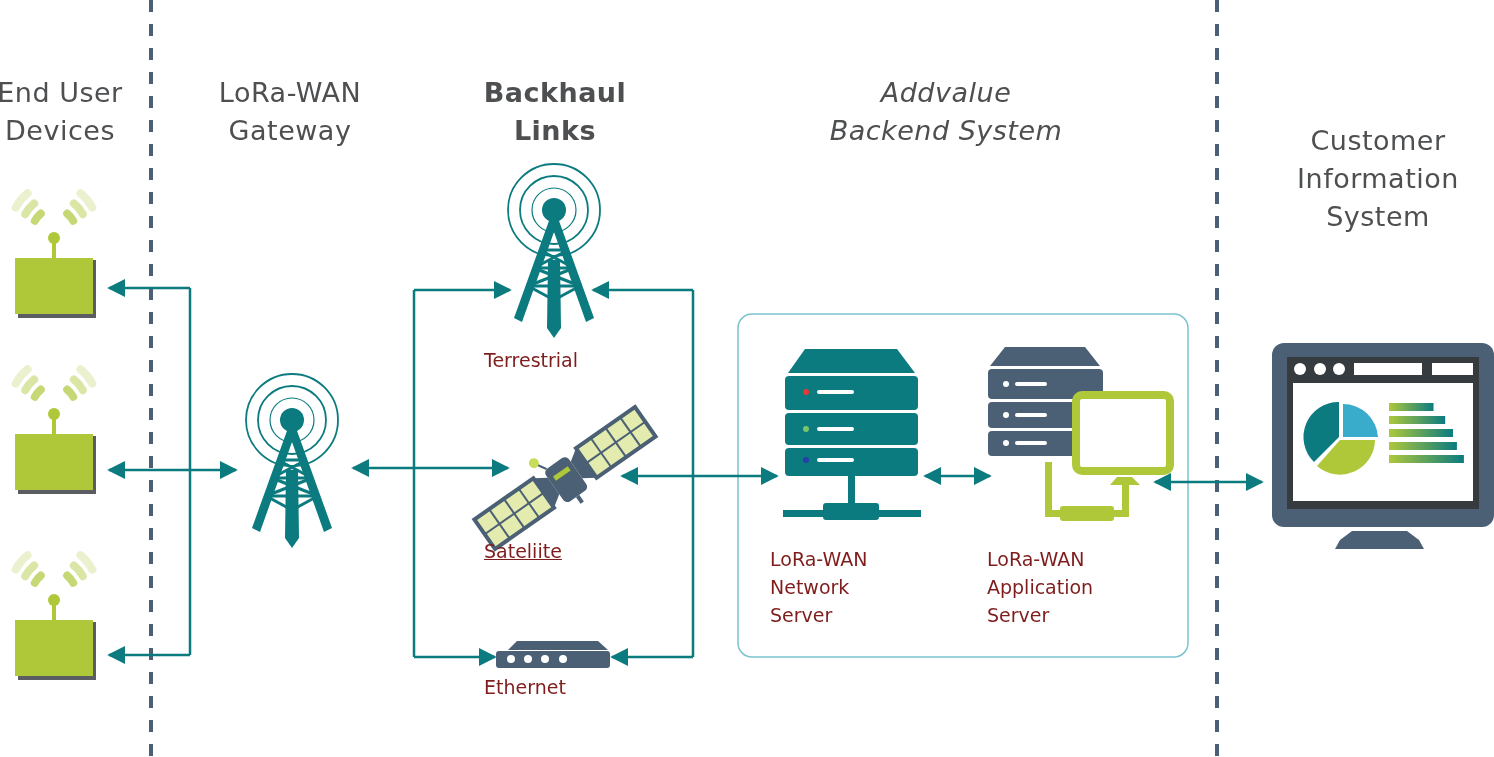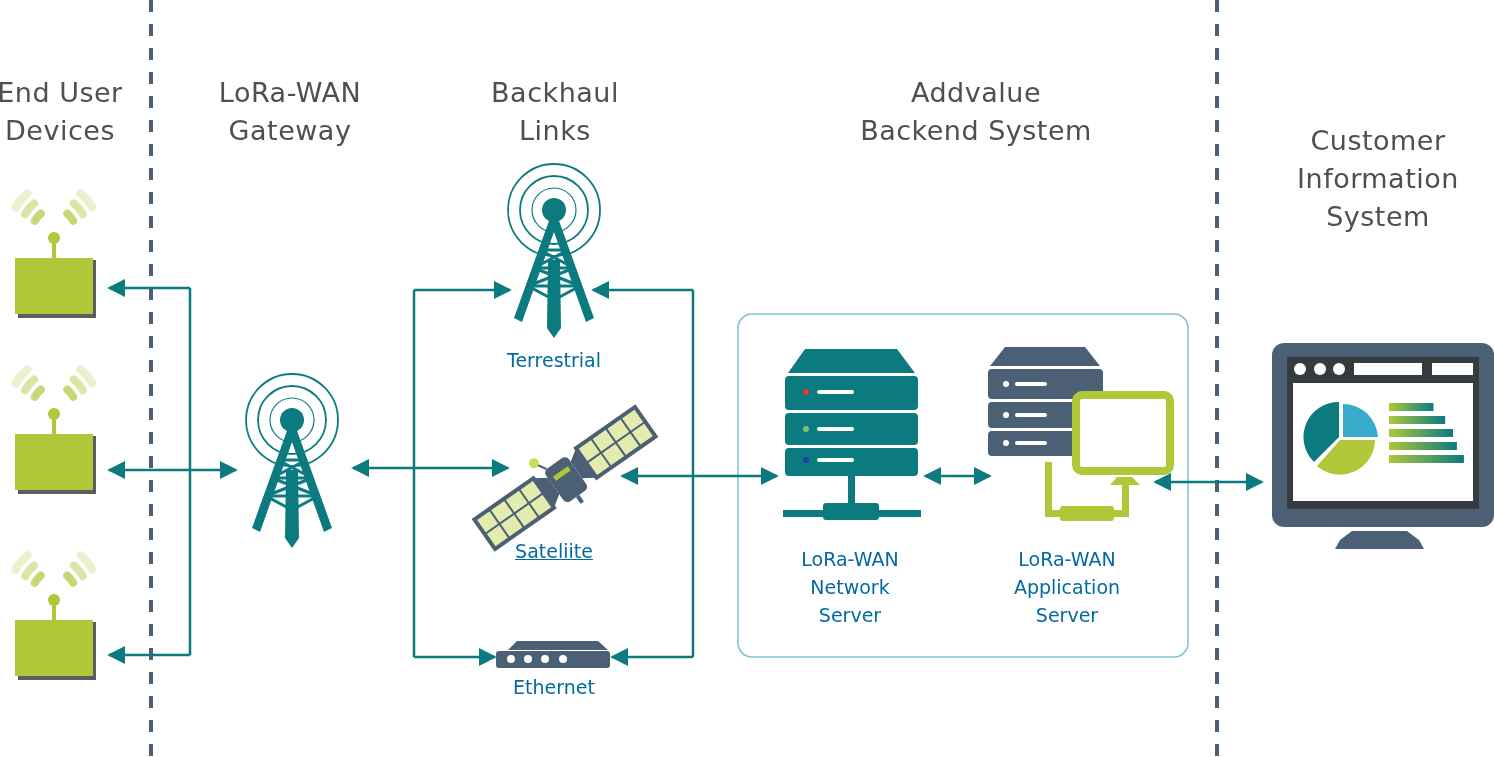--- a/index.html
+++ b/index.html
@@ -1,21 +1,21 @@
 <!DOCTYPE html>
 <html><head>
 <meta charset="utf-8">
 <style>
   html, body { margin: 0; padding: 0; background: #ffffff; }
   body { width: 1494px; height: 757px; position: relative; overflow: hidden;
          font-family: "DejaVu Sans", sans-serif; color: #4d4f51; }
   .heading { position: absolute; text-align: center; font-size: 27px; line-height: 38px;
              color: #4d4f51; white-space: pre-line; letter-spacing: 0.5px; }
-  .label { position: absolute; text-align: center; font-size: 19px; line-height: 28px;
-           color: #0369a1; white-space: pre-line; }
+  .label { position: absolute; text-align: left; font-size: 19px; line-height: 28px;
+           color: #7f1d1d; white-space: pre-line; }
   svg#diagram { position: absolute; left: 0; top: 0; }
 </style>
 </head>
 <body>
 
 <svg id="diagram" width="1494" height="757" viewBox="0 0 1494 757">
   <defs>
     <linearGradient id="barGrad" x1="0" x2="1" y1="0" y2="0">
       <stop offset="0" stop-color="#aec83a"></stop>
       <stop offset="1" stop-color="#0b7b80"></stop>
@@ -219,23 +219,23 @@
         <rect x="1389" y="442" width="67.9" height="8" fill="url(#barGrad)"></rect>
         <rect x="1389" y="455" width="74.9" height="8" fill="url(#barGrad)"></rect>
       </g>
   </g>
 </svg>
 
 <div class="heading" style="left:-10px; top:74px; width:140px;">End User
 Devices</div>
 <div class="heading" style="left:190px; top:74px; width:200px;">LoRa-WAN
 Gateway</div>
-<div class="heading" style="left:455px; top:74px; width:200px;">Backhaul
+<div class="heading" style="left:455px; top:74px; width:200px;font-weight:bold;">Backhaul
 Links</div>
-<div class="heading" style="left:826px; top:74px; width:300px;">Addvalue
+<div class="heading" style="left:796px; top:74px; width:300px;font-style:italic;">Addvalue
 Backend System</div>
 <div class="heading" style="left:1268px; top:82px; width:220px;margin-top:40px;">Customer
 Information
 System</div>
 
 <div class="label" style="left:484px; top:346px; width:140px;">Terrestrial</div>
 <div class="label" style="left:484px; top:537px; width:140px;text-decoration:underline;">Sateliite</div>
 <div class="label" style="left:484px; top:673px; width:140px;">Ethernet</div>
 
 <div class="label" style="left:770px; top:545px; width:160px;">LoRa-WAN

